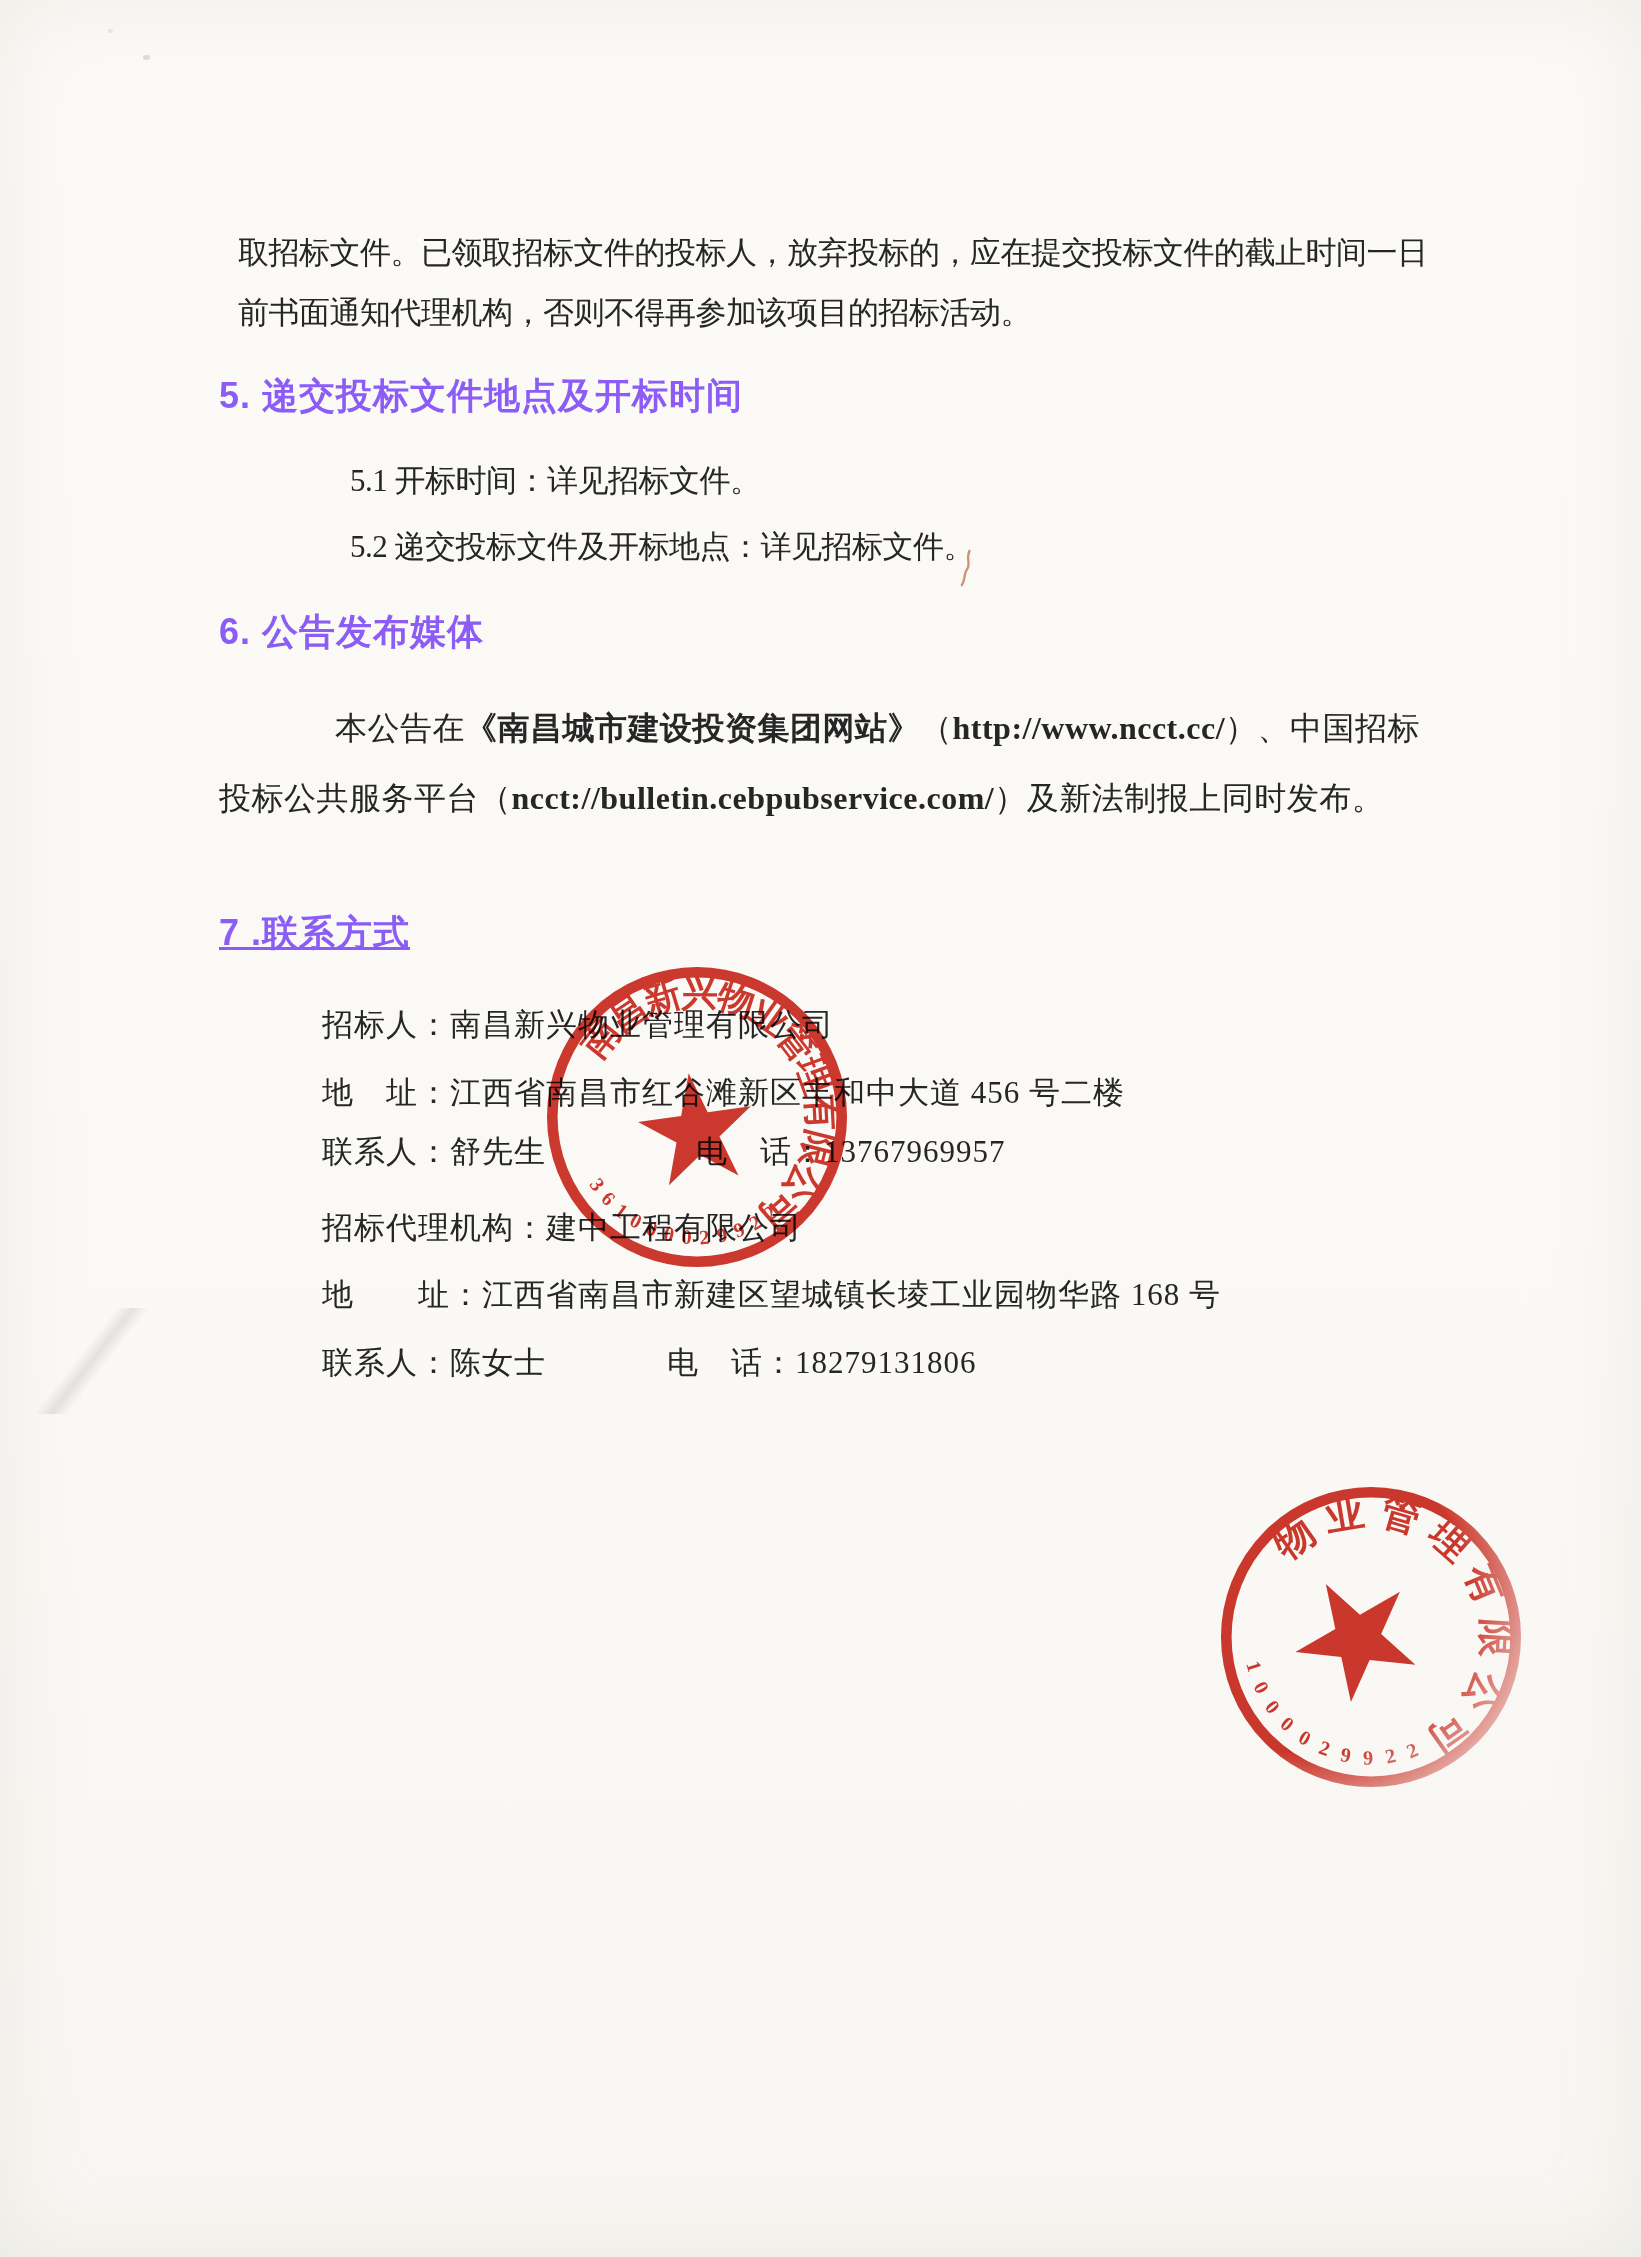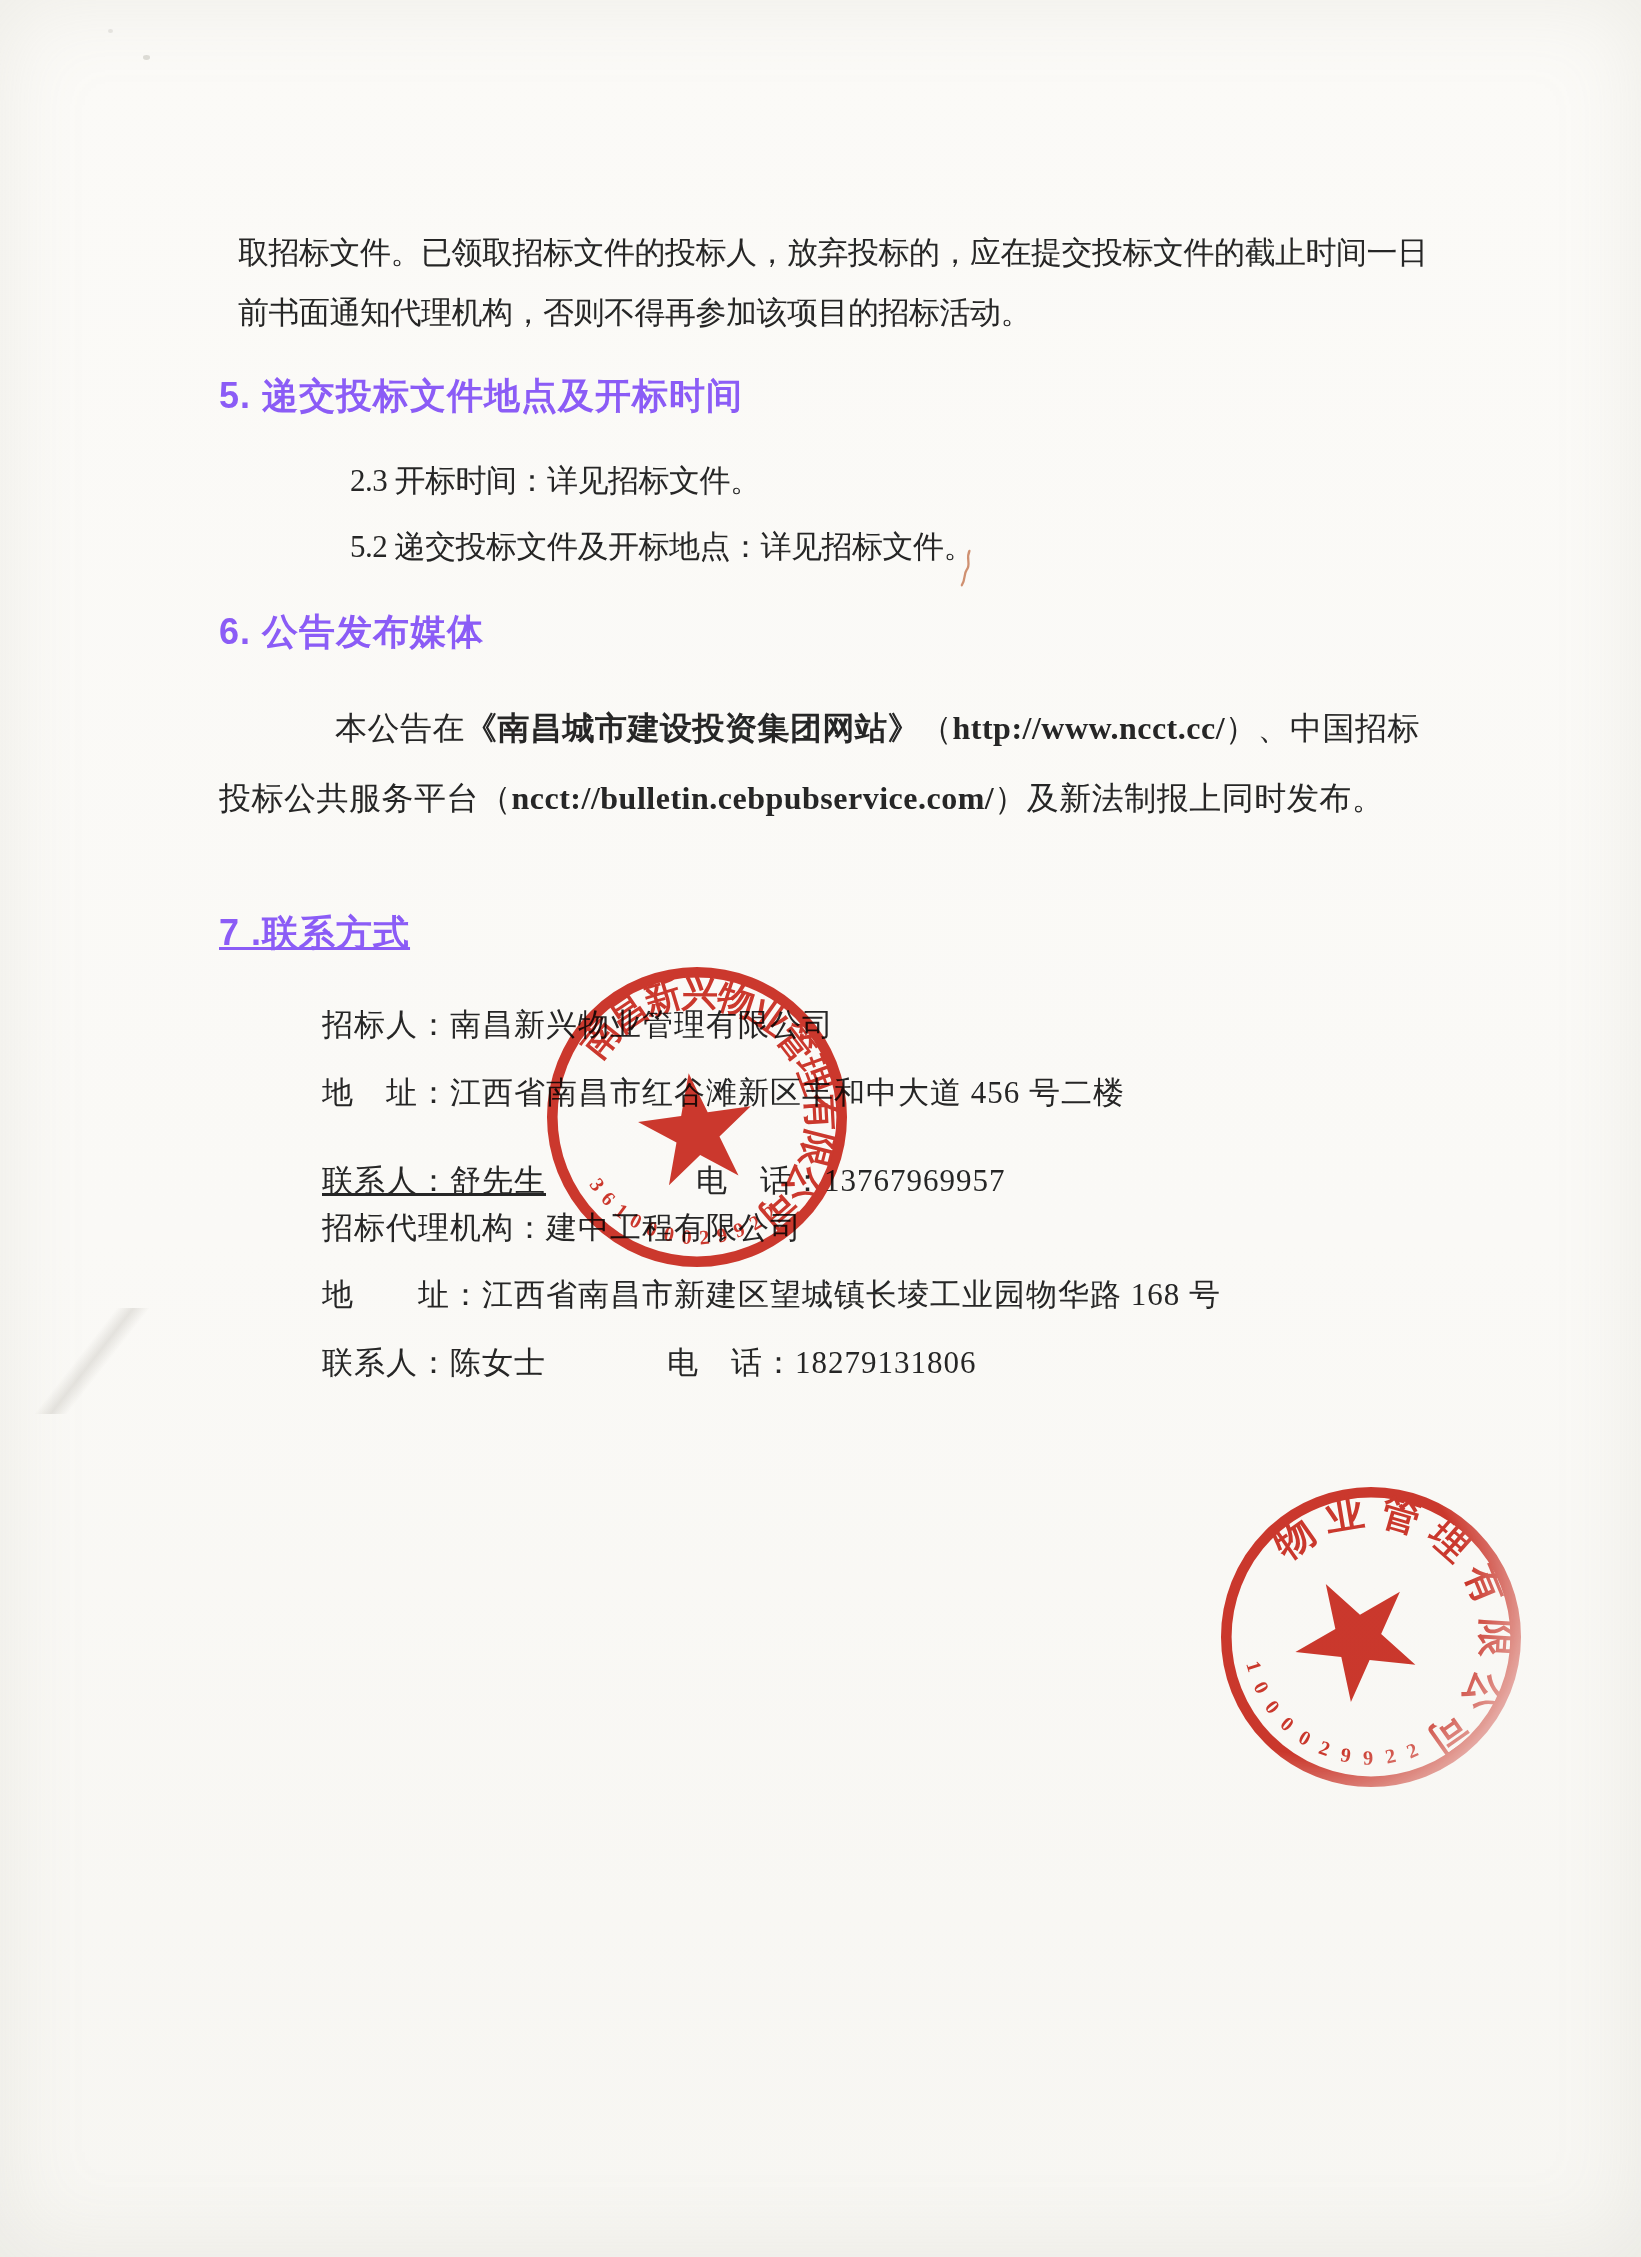--- a/index.html
+++ b/index.html
@@ -33,41 +33,41 @@
 <div class="page-shade"></div>
 
 <div class="speck" style="left:143px;top:55px;width:6.8px;height:4.8px;"></div>
 <div class="speck" style="left:108px;top:29px;width:4.8px;height:3.9px;opacity:.3;"></div>
 <div class="crease"></div>
 
 <div class="tline" style="left:238px;top:232px;">取招标文件。已领取招标文件的投标人，放弃投标的，应在提交投标文件的截止时间一日</div>
 <div class="tline" style="left:238px;top:292px;">前书面通知代理机构，否则不得再参加该项目的招标活动。</div>
 
 <div class="heading" style="left:219px;top:372px;">5. 递交投标文件地点及开标时间</div>
-<div class="tline" style="left:350px;top:460px;">2.3 开标时间：详见招标文件。</div>
+<div class="tline" style="left:350px;top:460px;">5.1 开标时间：详见招标文件。</div>
 <div class="tline" style="left:350px;top:526px;">5.2 递交投标文件及开标地点：详见招标文件。</div>
 
 <svg class="squiggle" width="29" height="42" viewBox="0 0 30 44">
   <path d="M16 3 C 12 11, 18 17, 13 23 C 10 27, 12 33, 8 39" stroke="#c4764f" stroke-width="2.4" fill="none" stroke-linecap="round" opacity=".8"></path>
 </svg>
 
 <div class="heading" style="left:219px;top:608px;">6. 公告发布媒体</div>
 <div class="para6">
   <span class="indent"></span><span>本公告在</span><span class="b">《南昌城市建设投资集团网站》</span><span>（</span><span class="b">http://www.ncct.cc/</span><span>）、中国招</span><span>标投标公共服务平台（</span><span class="b">ncct://bulletin.cebpubservice.com/</span><span>）及新法制报上同时发</span><span>布。</span>
 </div>
 
 <div class="heading" style="left:219px;top:909px;text-decoration:underline;">7 .联系方式</div>
 
 <div class="crow" style="top:1004px;">
   <span>招标人：南昌新兴物业管理有限公司</span>
 </div>
 <div class="crow" style="top:1072px;">
   <span>地　址：江西省南昌市红谷滩新区丰和中大道 456 号二楼</span>
 </div>
-<div class="crow" style="top:1160px;text-decoration:underline;">
+<div class="crow" style="top:1131px;">
   <span>联系人：舒先生</span>
   <span class="cright" style="left:374px;">电　话：13767969957</span>
 </div>
 <div class="crow" style="top:1207px;">
   <span>招标代理机构：建中工程有限公司</span>
 </div>
 <div class="crow" style="top:1274px;">
   <span>地　　址：江西省南昌市新建区望城镇长堎工业园物华路 168 号</span>
 </div>
 <div class="crow" style="top:1342px;">

